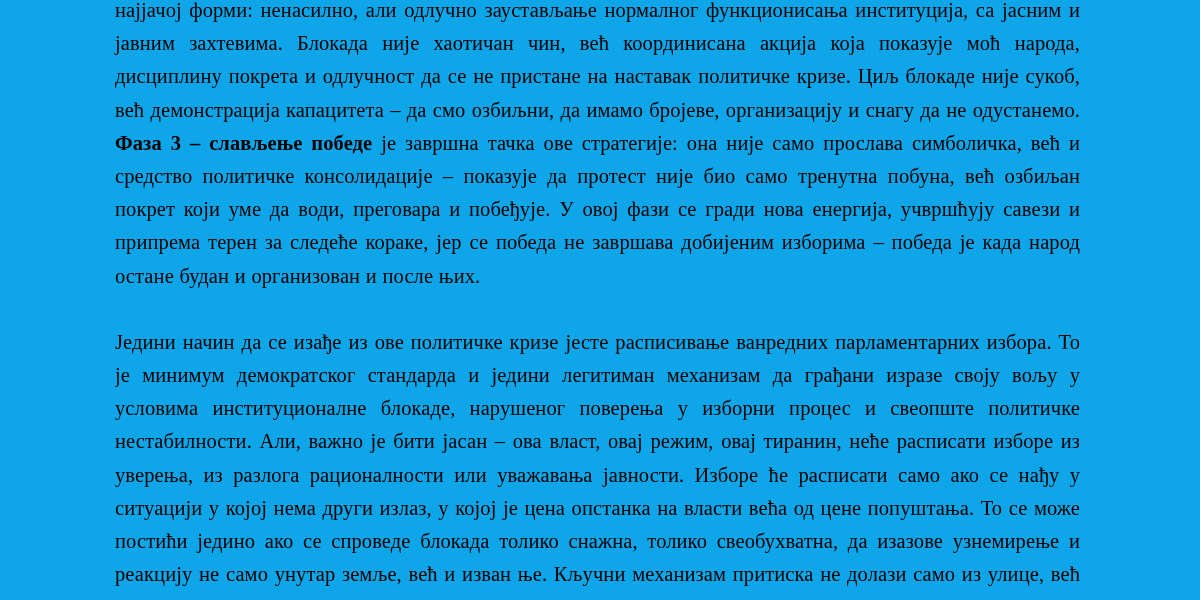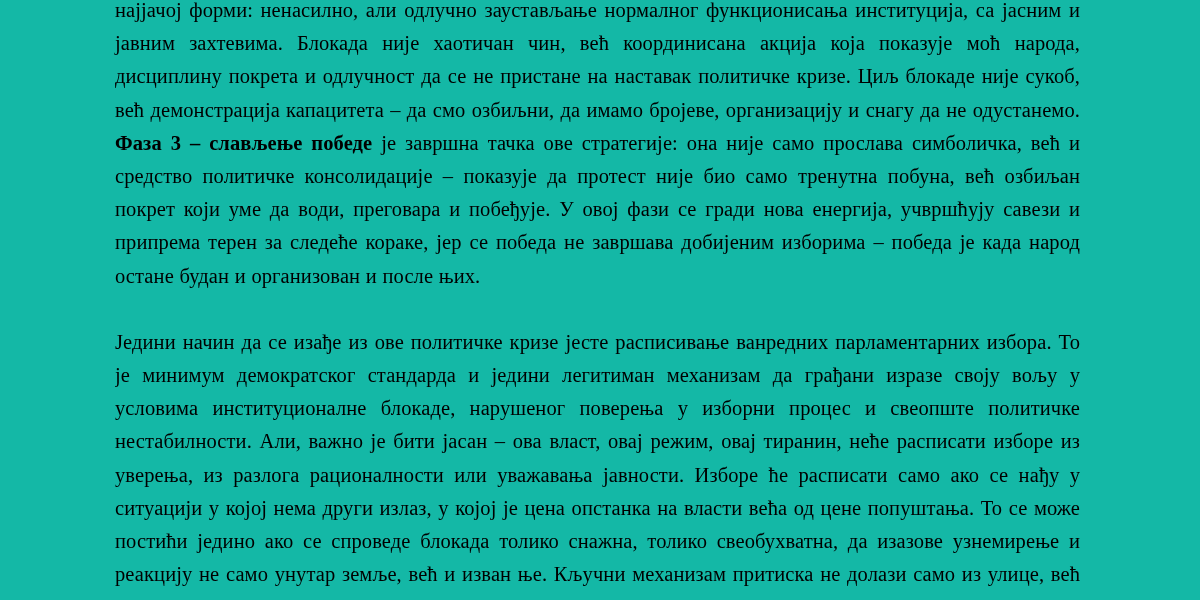--- a/index.html
+++ b/index.html
@@ -11,21 +11,21 @@
     width: 1200px;
     height: 600px;
     overflow: hidden;
     font-family: "Liberation Serif", "DejaVu Serif", serif;
     color: #000000;
   }
   .page {
     position: relative;
     width: 1200px;
     height: 600px;
-    background: #14b8a6;
+    background: #0ea5e9;
     box-sizing: border-box;
     padding: 0 120px 0 115px;
     overflow: hidden;
   }
   .doc-body {
     position: relative;
     top: -6px;
   }
   p.para {
     margin: 0 0 0 0;

